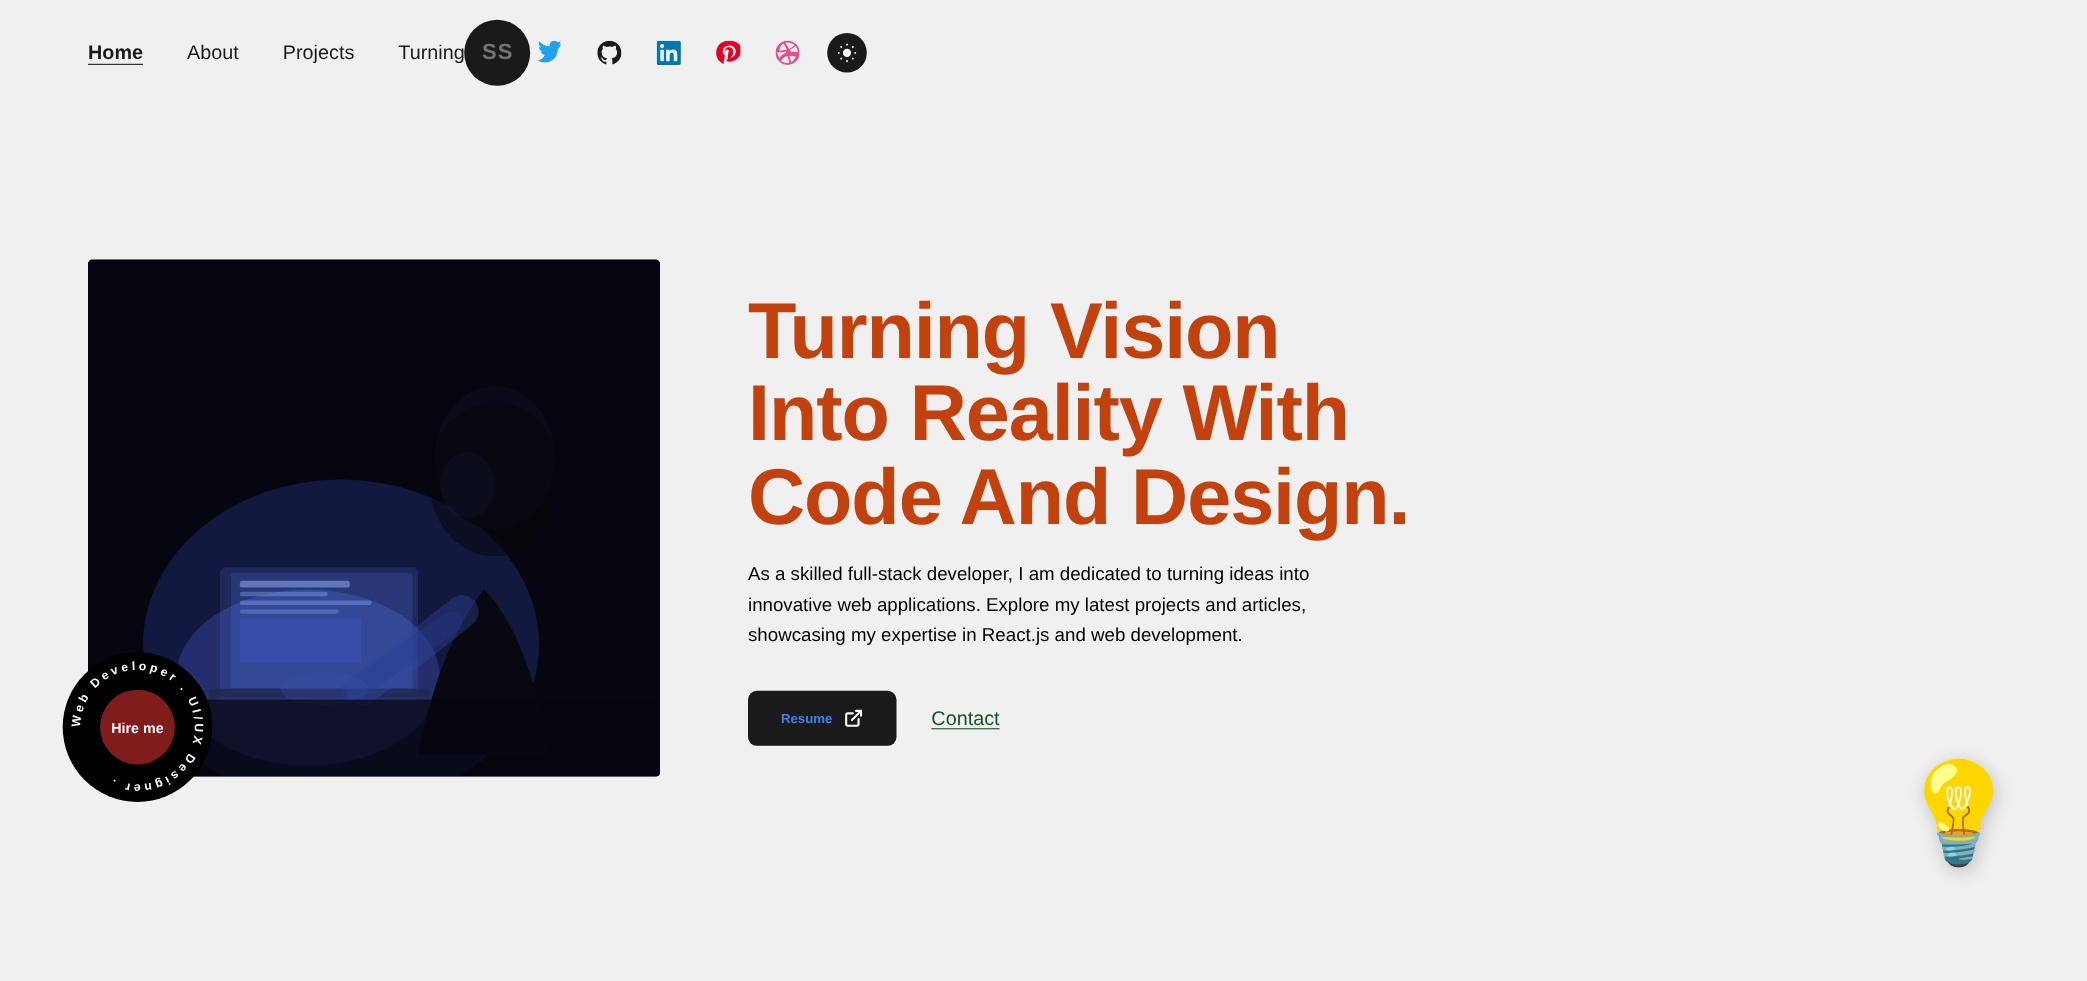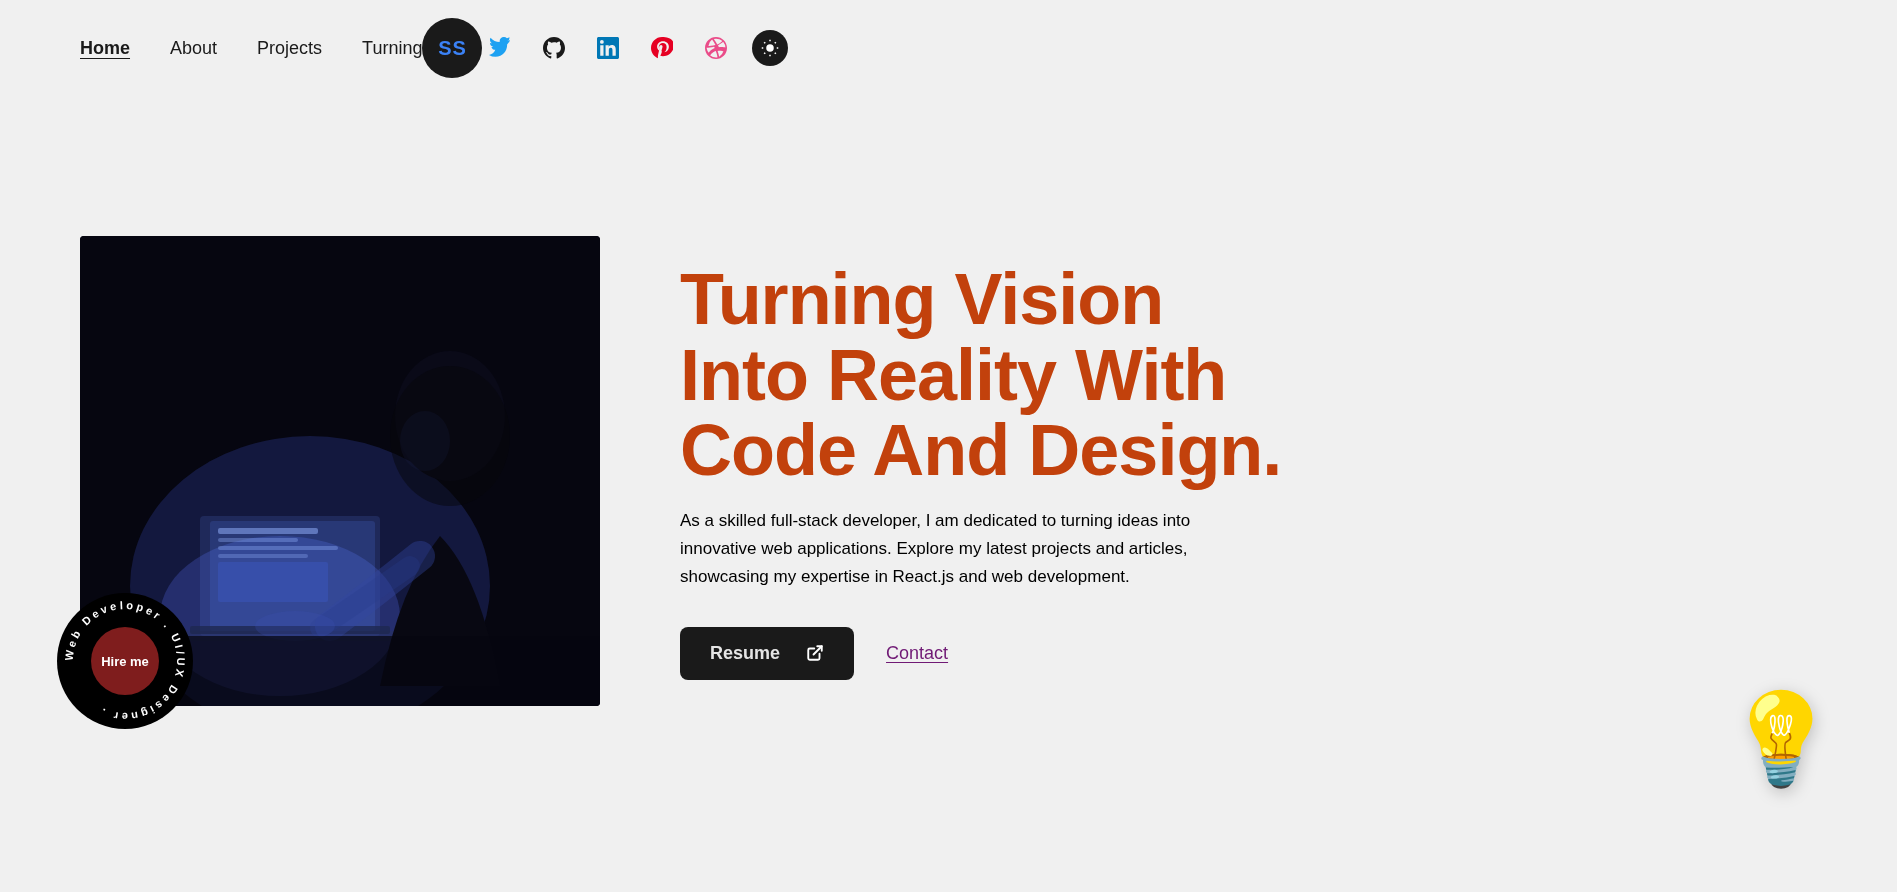--- a/index.html
+++ b/index.html
@@ -41,21 +41,21 @@
     }
 
     .logo-circle {
       width: 60px;
       height: 60px;
       border-radius: 50%;
       background: #1a1a1a;
       display: flex;
       align-items: center;
       justify-content: center;
-      color: #3b82f6;
+      color: #737373;
       font-size: 20px;
       font-weight: 700;
       letter-spacing: 1px;
     }
 
     .nav-right {
       display: flex;
       align-items: center;
       gap: 18px;
     }
@@ -149,40 +149,40 @@
 
     .cta-buttons {
       display: flex;
       align-items: center;
       gap: 32px;
     }
 
     .resume-btn {
       display: flex;
       align-items: center;
-      gap: 26px;
+      gap: 10px;
       background: #1a1a1a;
-      color: #e5e5e5;
+      color: #3b82f6;
       padding: 16px 30px;
       border-radius: 8px;
-      font-size: 18px;
+      font-size: 12px;
       font-weight: 600;
       cursor: pointer;
       border: none;
       text-decoration: none;
     }
 
     .resume-btn svg {
       width: 18px;
       height: 18px;
     }
 
     .contact-link {
       font-size: 18px;
-      color: #701a75;
+      color: #14532d;
       text-decoration: underline;
       text-underline-offset: 3px;
       cursor: pointer;
     }
 
     
     .lightbulb-decoration {
       position: fixed;
       bottom: 100px;
       right: 60px;

